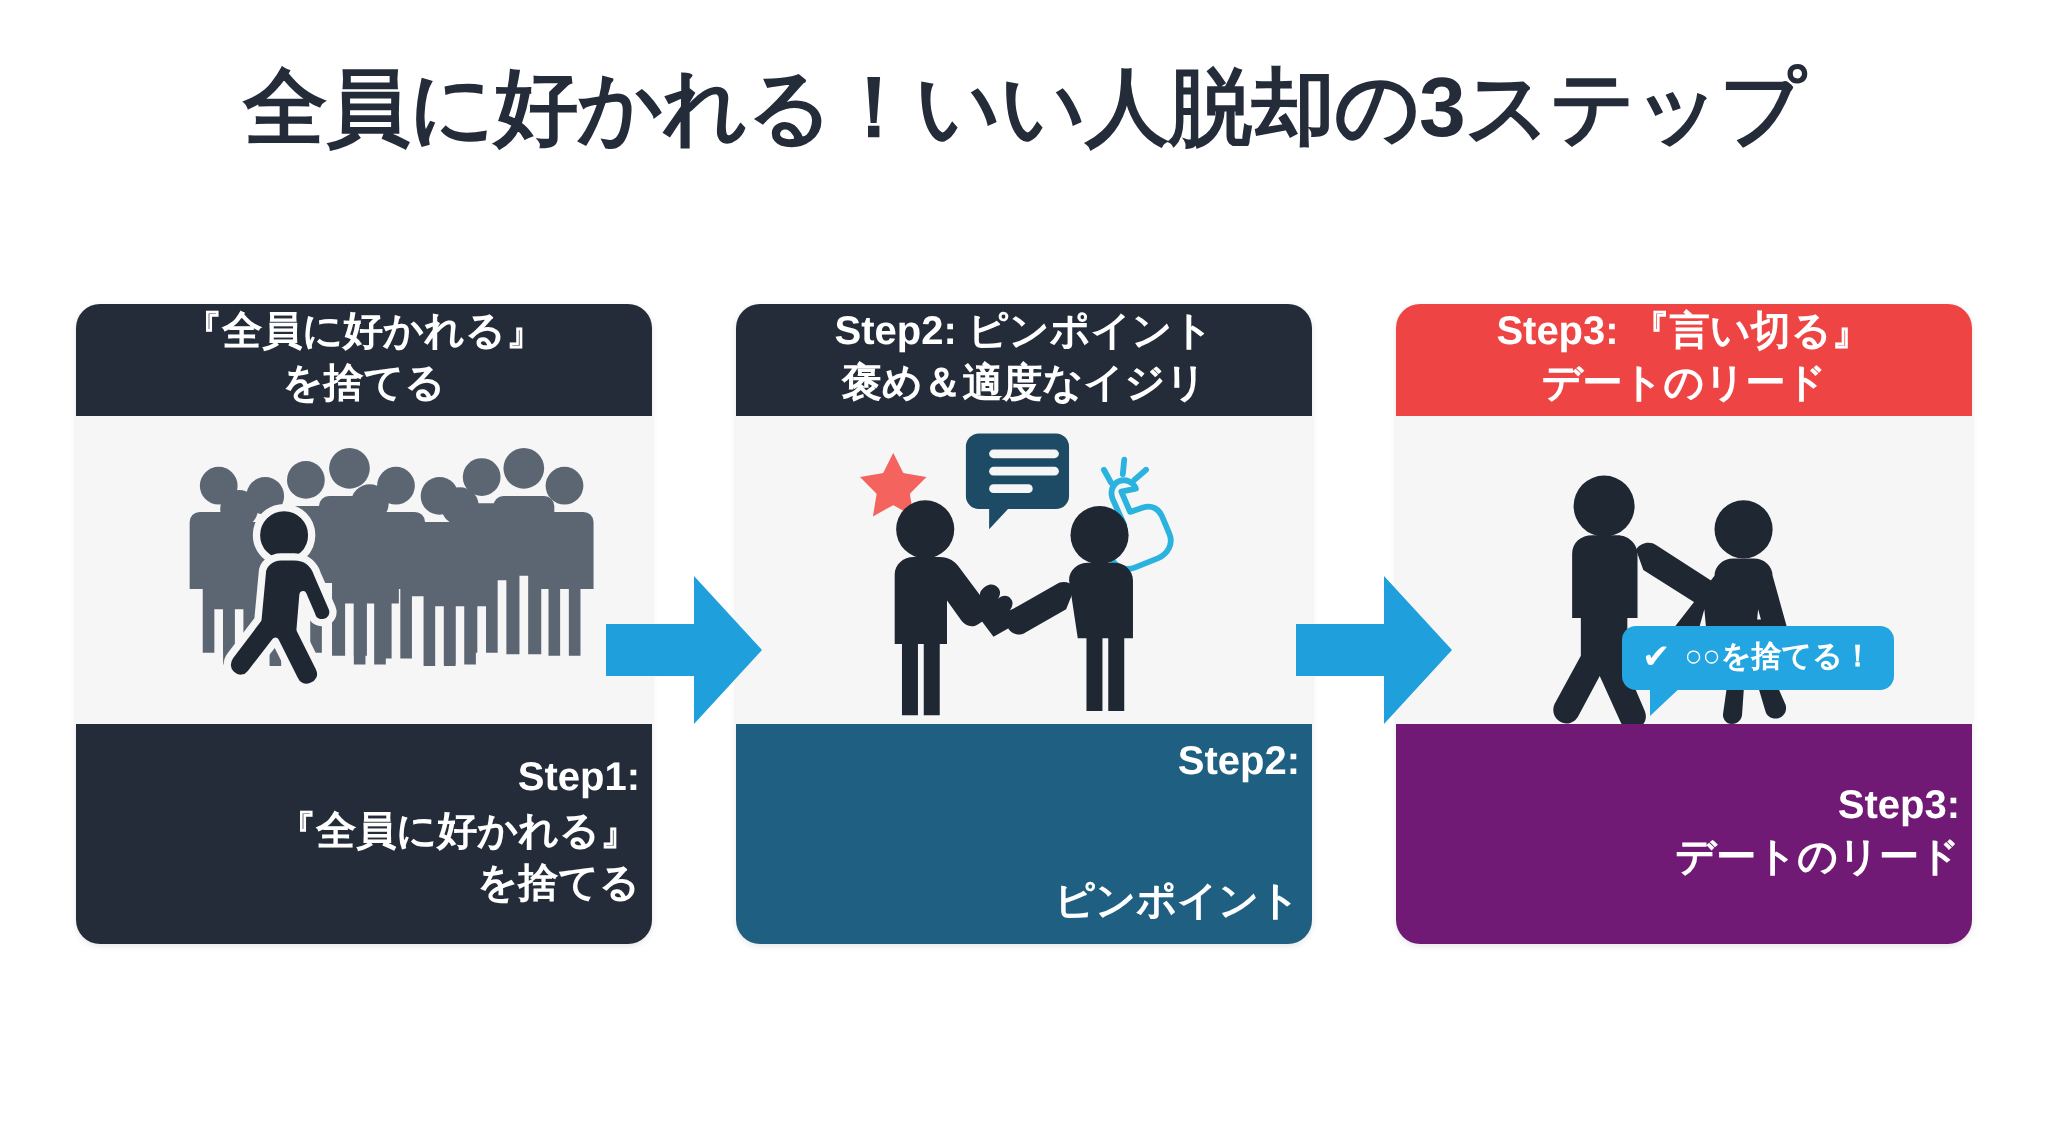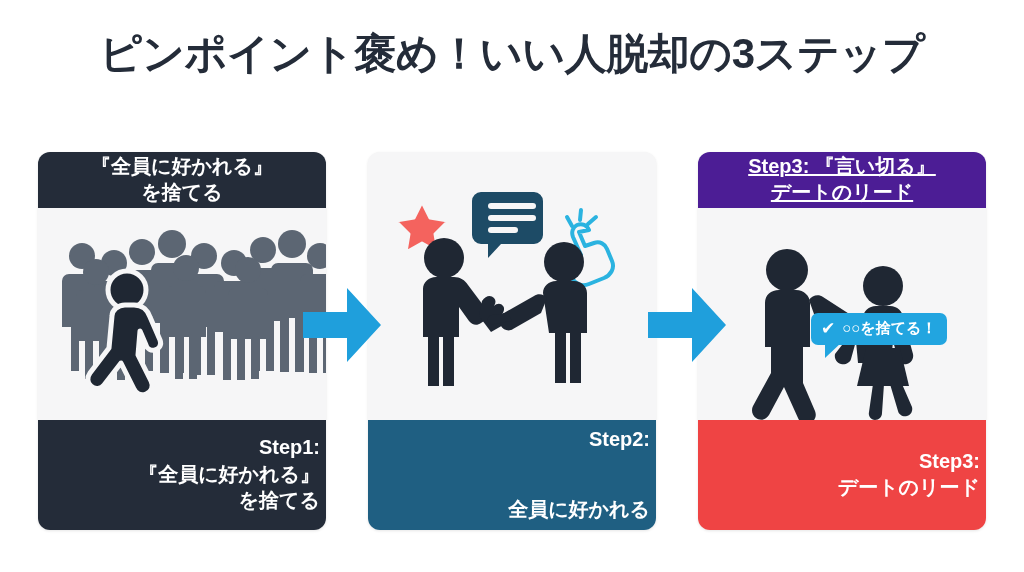--- a/index.html
+++ b/index.html
@@ -37,21 +37,21 @@
     width: 948px;
     height: 380px;
     display: flex;
     flex-direction: row;
     align-items: flex-start;
     justify-content: space-between;
   }
 
   .card {
     width: 288px;
-    height: 378px;
+    height: 320px;
     border-radius: 12px;
     overflow: hidden;
     background: #f4f4f5;
     box-shadow: 0 1px 3px rgba(0,0,0,0.10);
     display: flex;
     flex-direction: column;
     position: relative;
   }
 
   .card-header {
@@ -136,21 +136,21 @@
   }
   .bubble3 .check {
     font-size: 17px;
     line-height: 1;
     font-weight: bold;
   }
 </style>
 </head>
 <body>
 
-<div class="page-title">ピンポイント褒め！いい人脱却の3ステップ</div>
+<div class="page-title">全員に好かれる！いい人脱却の3ステップ</div>
 
 <div class="cards">
 
   <div class="card">
     <div class="card-header" style="background:#242c39;">
       <span class="hl">『全員に好かれる』</span>
       <span class="hl">を捨てる</span>
     </div>
 
     <div class="card-body">
@@ -218,20 +218,24 @@
     </div>
 
     <div class="card-footer" style="background:#242c39;">
       <span class="fl">Step1:</span>
       <span class="fl">『全員に好かれる』</span>
       <span class="fl">を捨てる</span>
     </div>
   </div>
 
   <div class="card">
+    <div class="card-header" style="background:#242c39;">
+      <span class="hl">Step2: ピンポイント</span>
+      <span class="hl">褒め＆適度なイジリ</span>
+    </div>
 
     <div class="card-body">
       <div class="illus">
         <svg viewBox="0 0 288 212" xmlns="http://www.w3.org/2000/svg">
 
           <g>
             <path d="M54 22 l8 16 l18 3 l-13 13 l3 18 l-16 -9 l-16 9 l3 -18 l-13 -13 l18 -3 z" fill="#f4635e" stroke="#f6f6f7" stroke-width="3" stroke-linejoin="round"></path>
           </g>
 
           <g>
@@ -259,26 +263,26 @@
 
             <path d="M179 118 c-3 -4 -9 -5 -13 -2 l-30 17 c-4 2 -6 7 -4 11 l1 2 c2 4 8 6 12 3 l28 -16 z"></path>
             <path d="M140 133 l-16 2 c-3 0 -5 3 -4 6 c1 2 3 4 6 3 l18 -3 z"></path>
           </g>
         </svg>
       </div>
     </div>
 
     <div class="card-footer" style="background:#1f5f82;gap:44px;">
       <span class="fl">Step2:</span>
-      <span class="fl">全員に好かれる</span>
+      <span class="fl">ピンポイント</span>
     </div>
   </div>
 
   <div class="card">
-    <div class="card-header" style="background:#4c1d95;text-decoration:underline;">
+    <div class="card-header" style="background:#ef4444;">
       <span class="hl">Step3: 『言い切る』</span>
       <span class="hl">デートのリード</span>
     </div>
 
     <div class="card-body">
       <div class="illus">
         <svg viewBox="0 0 288 212" xmlns="http://www.w3.org/2000/svg">
 
           <g fill="#1f2733">
             <circle cx="89" cy="62" r="21"></circle>
@@ -299,21 +303,21 @@
           </g>
         </svg>
       </div>
 
       <div class="bubble3">
         <span class="check">✔</span>
         <span>○○を捨てる！</span>
       </div>
     </div>
 
-    <div class="card-footer" style="background:#ef4444;">
+    <div class="card-footer" style="background:#701a75;">
       <span class="fl">Step3:</span>
       <span class="fl">デートのリード</span>
     </div>
   </div>
 </div>
 
 <div class="arrow arrow-1">
   <svg viewBox="0 0 78 74" xmlns="http://www.w3.org/2000/svg">
     <path d="M0 24 h44 V0 l34 37 l-34 37 V50 H0 z" fill="#1f9fdc"></path>
   </svg>

